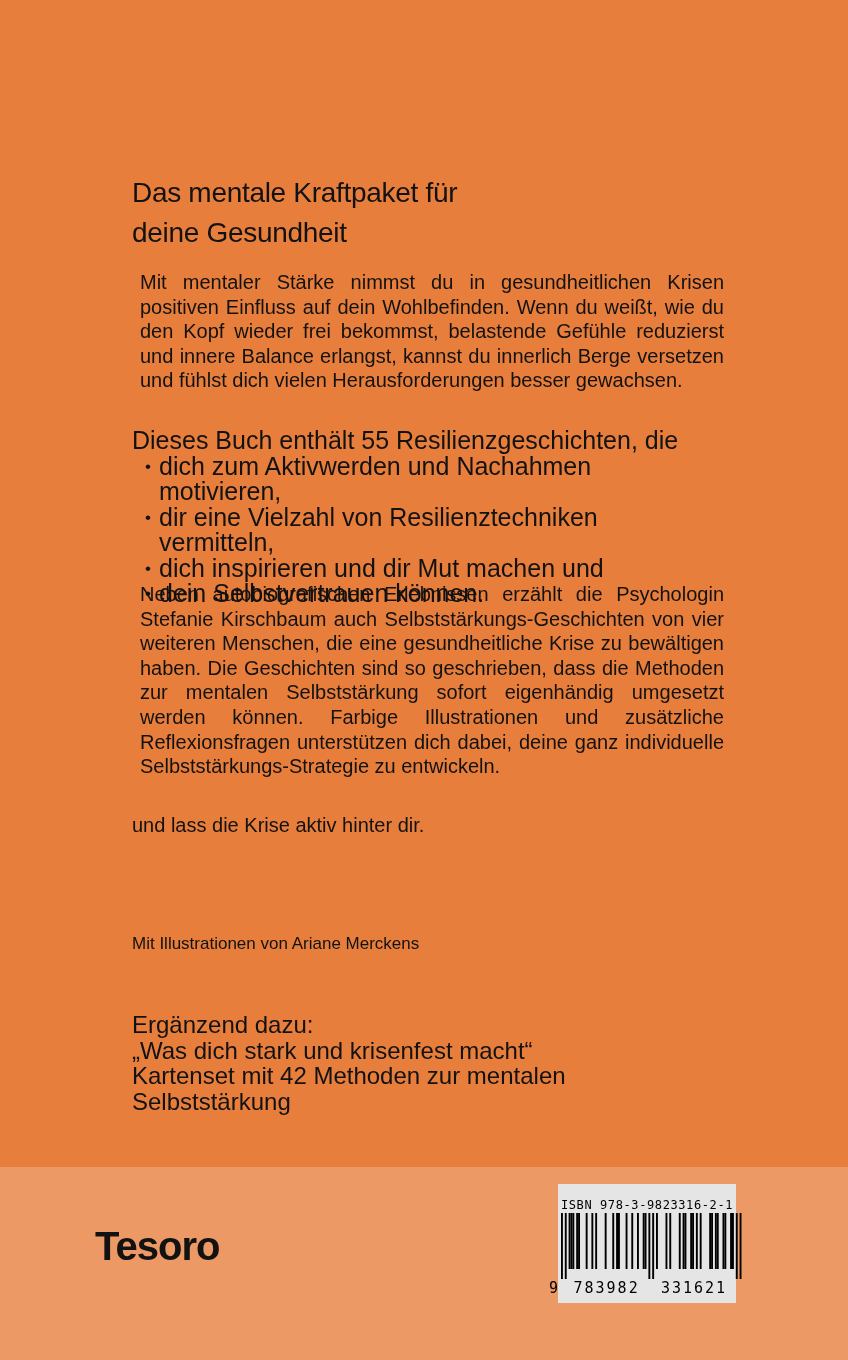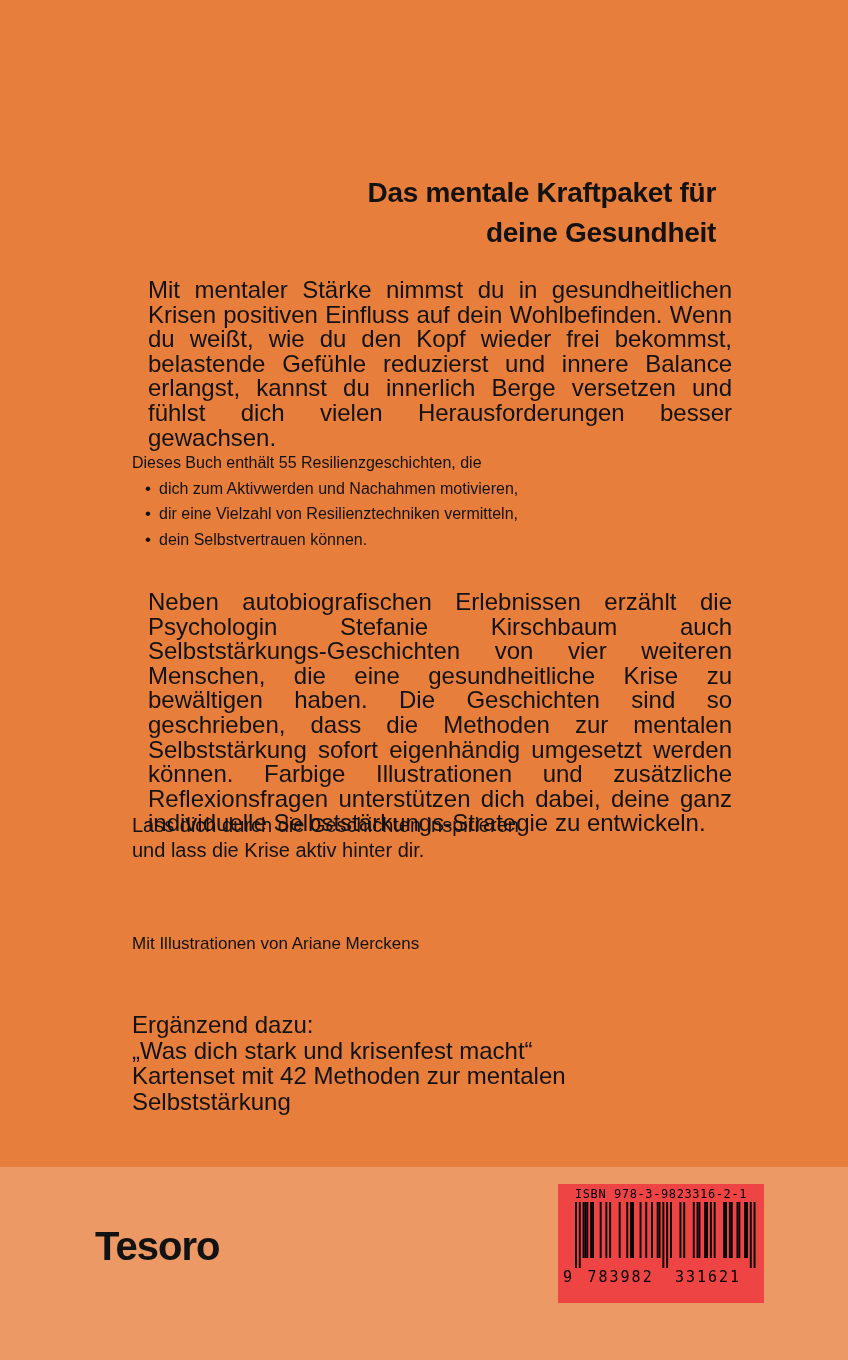--- a/index.html
+++ b/index.html
@@ -15,34 +15,33 @@
     overflow: hidden;
   }
   .block {
     position: absolute;
     left: 132px;
     width: 584px;
   }
   .title {
     top: 154px;
     font-size: 28px;
-    font-weight: bold;
+    font-weight: normal;
     line-height: 40px;
     letter-spacing: -0.3px;
-    text-align: right;
   }
   .title span { display: block; }
   .body-par {
-    font-size: 24px;
+    font-size: 20px;
     line-height: 24.6px;
     text-align: justify;
-    margin: 16px;
+    margin: 8px;
   }
   #para1 { top: 262px; }
-  #list-block { top: 450px; font-size: 16px; line-height: 25.5px; }
+  #list-block { top: 428px; font-size: 25px; line-height: 25.5px; }
   #list-block p { margin: 0; }
   #list-block ul {
     margin: 0; padding: 0 0 0 27px;
     list-style: none;
   }
   #list-block li { position: relative; }
   #list-block li::before {
     content: "\2022";
     position: absolute;
     left: -14px; top: 0;
@@ -71,24 +70,24 @@
   }
   .publisher-website {
     position: absolute;
     left: 292px; top: 1240px;
     font-size: 21px;
     line-height: 26px;
   }
   .barcode-box {
     position: absolute;
     left: 558px; top: 1184px;
-    width: 206px; height: 119px;
-    background: #ef4444;
+    width: 178px; height: 119px;
+    background: #e5e5e5;
     box-sizing: border-box;
-    padding-top: 3px;
+    padding-top: 14px;
     display: flex;
     flex-direction: column;
     align-items: center;
   }
   .isbn-label {
     font-family: "DejaVu Sans Mono", monospace;
     font-size: 12px;
     letter-spacing: 0.6px;
     white-space: nowrap;
     color: #000;
@@ -105,28 +104,28 @@
     <span>deine Gesundheit</span>
   </h1>
 
   <p class="block body-par" id="para1">Mit mentaler Stärke nimmst du in gesundheitlichen Krisen positiven Einfluss auf dein Wohlbefinden. Wenn du weißt, wie du den Kopf wieder frei bekommst, belastende Gefühle reduzierst und innere Balance erlangst, kannst du innerlich Berge versetzen und fühlst dich vielen Herausforderungen besser gewachsen.</p>
 
   <div class="block" id="list-block">
     <p>Dieses Buch enthält 55 Resilienzgeschichten, die</p>
     <ul>
       <li>dich zum Aktivwerden und Nachahmen motivieren,</li>
       <li>dir eine Vielzahl von Resilienztechniken vermitteln,</li>
+      <li>dich inspirieren und dir Mut machen und</li>
       <li>dein Selbstvertrauen können.</li>
     </ul>
   </div>
 
   <p class="block body-par" id="para2">Neben autobiografischen Erlebnissen erzählt die Psychologin Stefanie Kirschbaum auch Selbststärkungs-Geschichten von vier weiteren Menschen, die eine gesundheitliche Krise zu bewältigen haben. Die Geschichten sind so geschrieben, dass die Methoden zur mentalen Selbststärkung sofort eigenhändig umgesetzt werden können. Farbige Illustrationen und zusätzliche Reflexionsfragen unterstützen dich dabei, deine ganz individuelle Selbststärkungs-Strategie zu entwickeln.</p>
 
   <p class="block" id="closing">
-    <span>Lass dich durch die Geschichten inspirieren</span>
     <span>und lass die Krise aktiv hinter dir.</span>
   </p>
 
   <p class="block" id="illustrator">Mit Illustrationen von Ariane Merckens</p>
 
   <p class="block" id="supplement">
     <span>Ergänzend dazu:</span>
     <span>„Was dich stark und krisenfest macht“</span>
     <span>Kartenset mit 42 Methoden zur mentalen Selbststärkung</span>
   </p>

